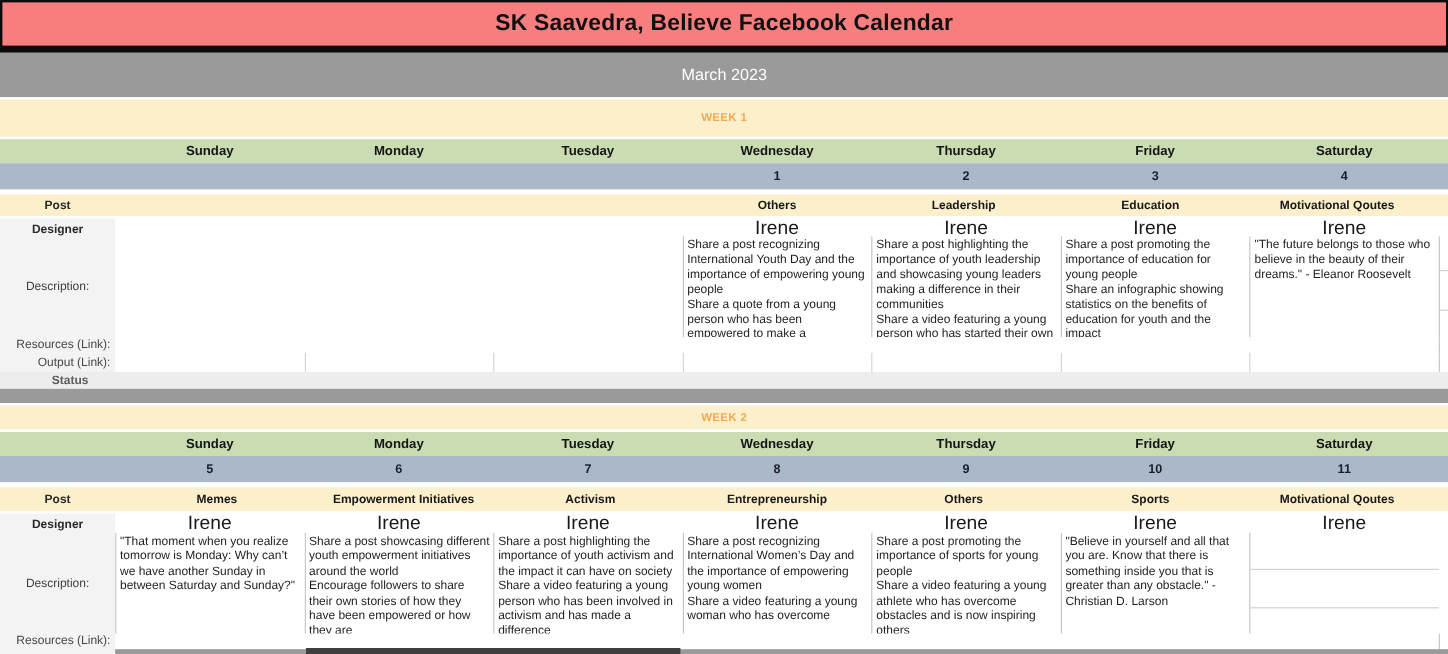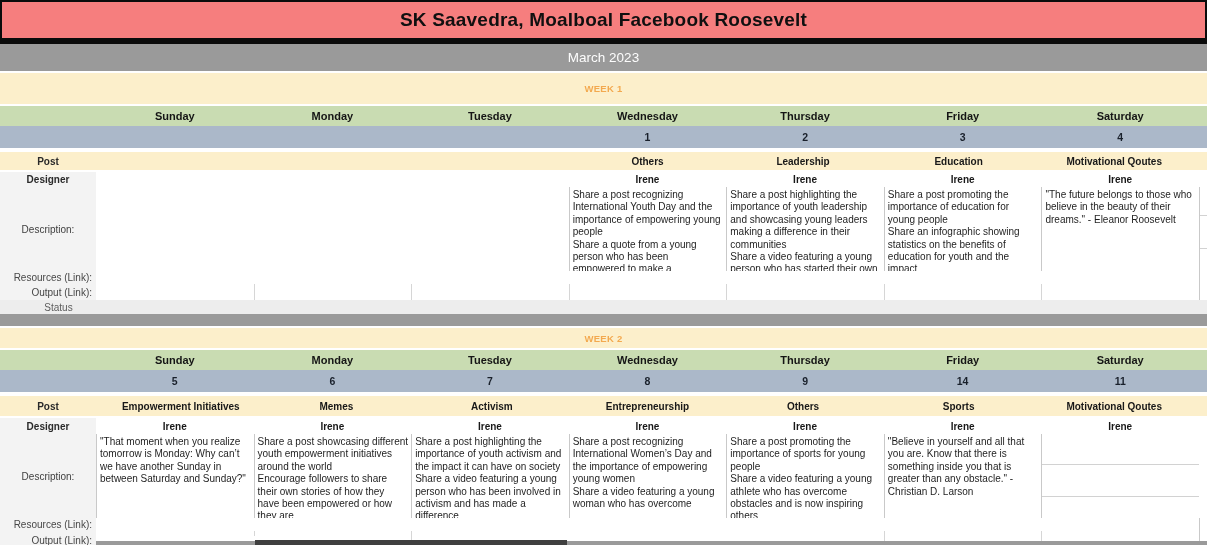--- a/index.html
+++ b/index.html
@@ -5,74 +5,74 @@
   html,body{margin:0;padding:0;background:#fff;}
   .sheet{
     position:relative;width:1207px;height:545px;overflow:hidden;background:#fff;
     font-family:"Liberation Sans",sans-serif;color:#141414;
   }
   
   .title-bar{height:40px;background:#F67E7E;border:2px solid #0b0b0b;box-sizing:border-box;
     display:flex;align-items:center;justify-content:center;}
   .title-bar span{font-size:19px;font-weight:bold;color:#101010;letter-spacing:.2px;}
   .title-rule{height:4px;background:#0b0b0b;}
-  .month-band{height:27px;background:#9A9A9A;display:flex;align-items:center;justify-content:center;}
+  .month-band{height:37px;background:#9A9A9A;display:flex;align-items:center;justify-content:center;}
   .month-band span{color:#fdfdfd;font-size:13.5px;}
   .gap{height:2px;background:#fff;}
   .gap4{height:4px;background:#fff;}
   .week-band{height:31px;background:#FCEFCB;display:flex;align-items:center;justify-content:center;}
   .week-band.w2{height:20px;}
   .week-band span{color:#F3A94F;font-weight:bold;font-size:9.5px;letter-spacing:.3px;}
   .separator{height:12px;background:#9A9A9A;}
   
   .row{display:grid;grid-template-columns:96px repeat(7,1fr) 8px;width:1207px;box-sizing:border-box;}
   .days-row{height:20px;background:#C9DCB2;}
   .day-cell{display:flex;align-items:center;justify-content:center;font-weight:bold;font-size:11px;color:#151515;}
   .dates-row{height:22px;background:#ABB8C9;}
   .date-cell{display:flex;align-items:center;justify-content:center;font-weight:bold;font-size:10.5px;color:#19202b;}
   .post-row{height:18px;background:#FCEFCB;gap:14px;}
   .post-row.w2{height:20px;}
   .post-cell{display:flex;align-items:center;justify-content:center;font-weight:bold;font-size:10px;color:#181818;}
   .designer-row{height:15px;background:#fff;}
   .designer-row.w2{height:16px;}
-  .designer-cell{display:flex;align-items:center;justify-content:center;font-weight:bold;font-size:10px;color:#181818;}
+  .designer-cell{display:flex;align-items:center;justify-content:center;font-weight:normal;font-size:16px;color:#181818;}
   .desc-row{height:84px;background:#fff;}
   .desc-cell{font-size:10px;line-height:12.4px;padding:2px 3px;white-space:pre-line;overflow:hidden;
     color:#1e1e1e;border-left:1px solid #c9c9c9;}
   .desc-cell.nb{border-left:none;}
   .res-row{height:13px;background:#fff;}
   .out-row{height:16px;background:#fff;}
   .out-row.w2{height:18px;}
   .out-cell{border-left:1px solid #d6d6d6;}
   .out-cell.nb{border-left:none;}
   .status-row{height:14px;background:#EDEDED;}
   .status-row.w2{height:14px;}
   
   .label-cell{background:#F3F3F3;display:flex;align-items:center;justify-content:center;
     font-size:10px;color:#3e3e3e;overflow:hidden;white-space:nowrap;}
   .label-clear{background:transparent;}
   .lbl-bold{font-weight:bold;color:#2a2a2a;}
   .lbl-right{justify-content:flex-end;padding-right:4px;box-sizing:border-box;color:#474747;}
-  .lbl-status{font-weight:normal;color:#5c5c5c;background:transparent;margin-left:21px;}
+  .lbl-status{font-weight:bold;color:#5c5c5c;background:transparent;margin-left:21px;}
   
   .sliver{background:#fff;position:relative;}
   .sliver.line{border-left:1px solid #c9c9c9;}
   .sliver i{position:absolute;left:0;right:0;height:1px;background:#d2d2d2;}
   
   .bottom-white{position:absolute;left:97px;top:536px;width:158px;height:9px;background:#fff;}
   .bottom-bar{position:absolute;left:96px;top:541px;width:1111px;height:4px;background:#9a9a9a;}
   .bottom-dark{position:absolute;left:255px;top:540px;width:312px;height:5px;background:#3f3f3f;}
 </style>
 </head>
 <body>
 
 <div class="sheet">
 
   <div class="title-bar">
-    <span>SK Saavedra, Moalboal Facebook Roosevelt</span>
+    <span>SK Saavedra, Believe Facebook Calendar</span>
   </div>
   <div class="title-rule"></div>
 
   <div class="month-band">
     <span>March 2023</span>
   </div>
   <div class="gap"></div>
 
   <div class="week-band">
     <span>WEEK 1</span>
@@ -190,30 +190,30 @@
     <div></div>
   </div>
 
   <div class="row dates-row">
     <div class="label-cell label-clear"></div>
     <div class="date-cell">5</div>
     <div class="date-cell">6</div>
     <div class="date-cell">7</div>
     <div class="date-cell">8</div>
     <div class="date-cell">9</div>
-    <div class="date-cell">14</div>
+    <div class="date-cell">10</div>
     <div class="date-cell">11</div>
     <div></div>
   </div>
   <div class="gap4"></div>
 
   <div class="row post-row w2">
     <div class="label-cell label-clear lbl-bold">Post</div>
+    <div class="post-cell">Memes</div>
     <div class="post-cell">Empowerment Initiatives</div>
-    <div class="post-cell">Memes</div>
     <div class="post-cell">Activism</div>
     <div class="post-cell">Entrepreneurship</div>
     <div class="post-cell">Others</div>
     <div class="post-cell">Sports</div>
     <div class="post-cell">Motivational Qoutes</div>
     <div></div>
   </div>
   <div class="gap"></div>
 
   <div class="row designer-row w2">

